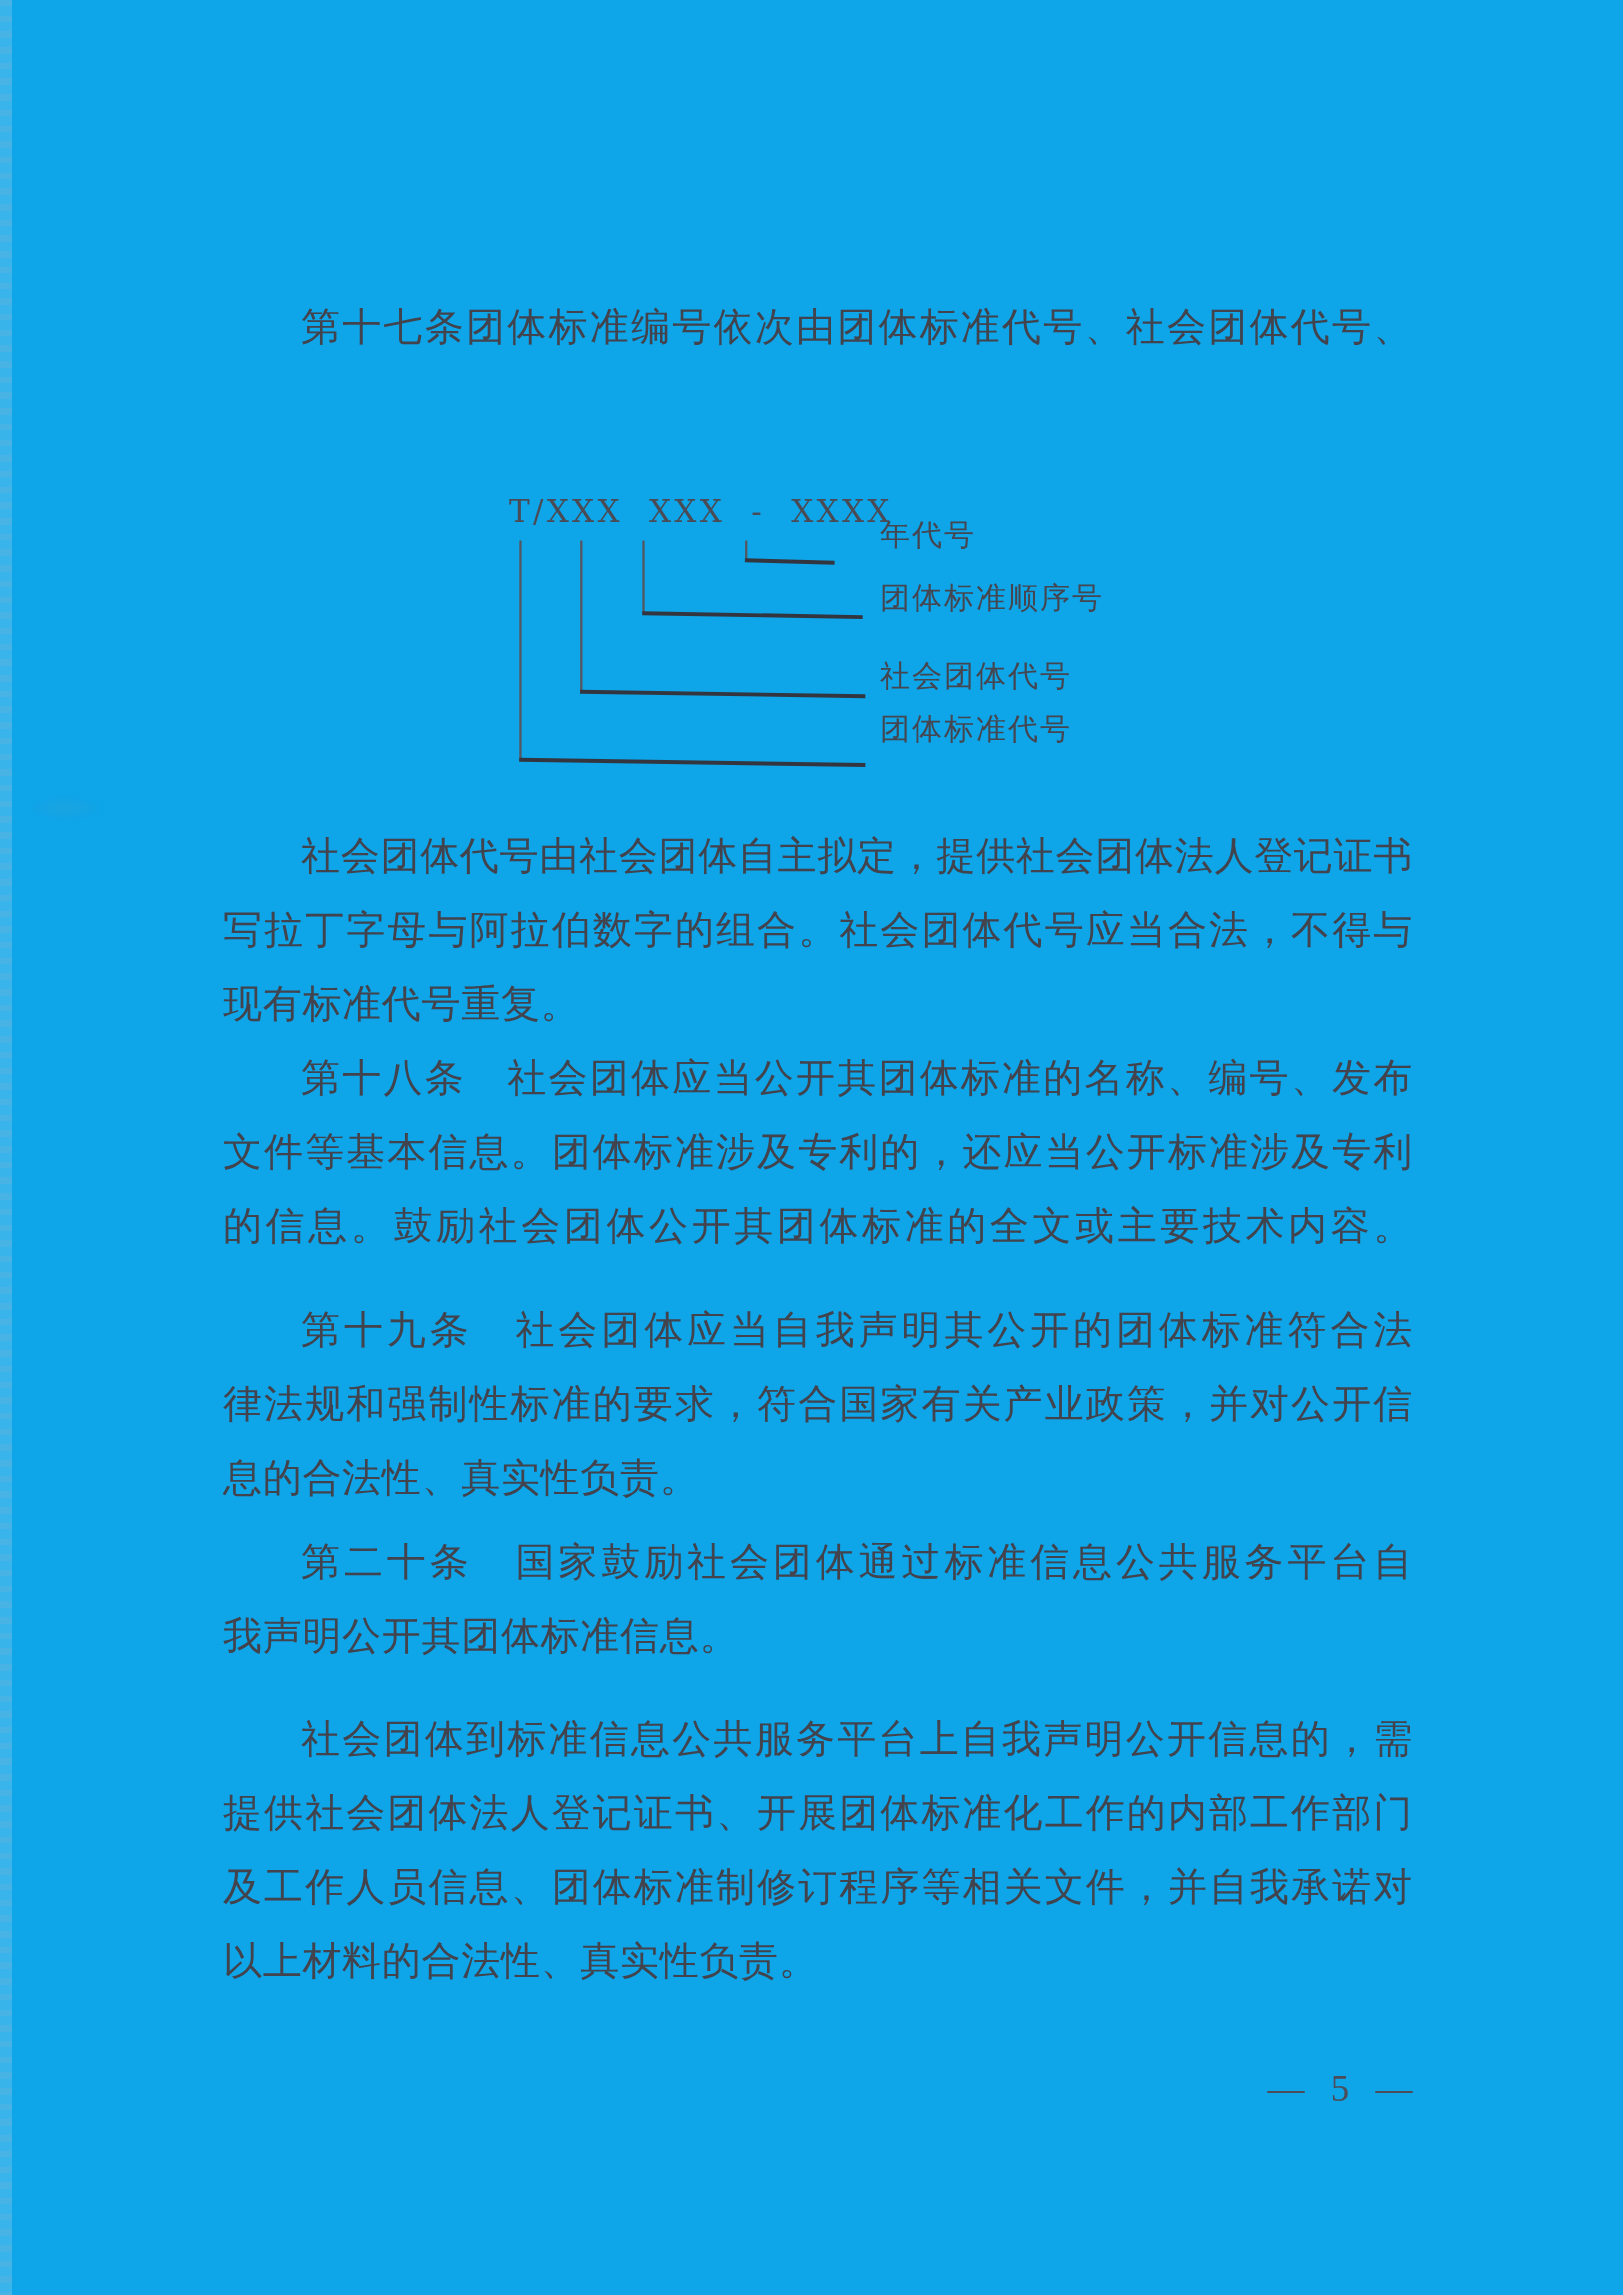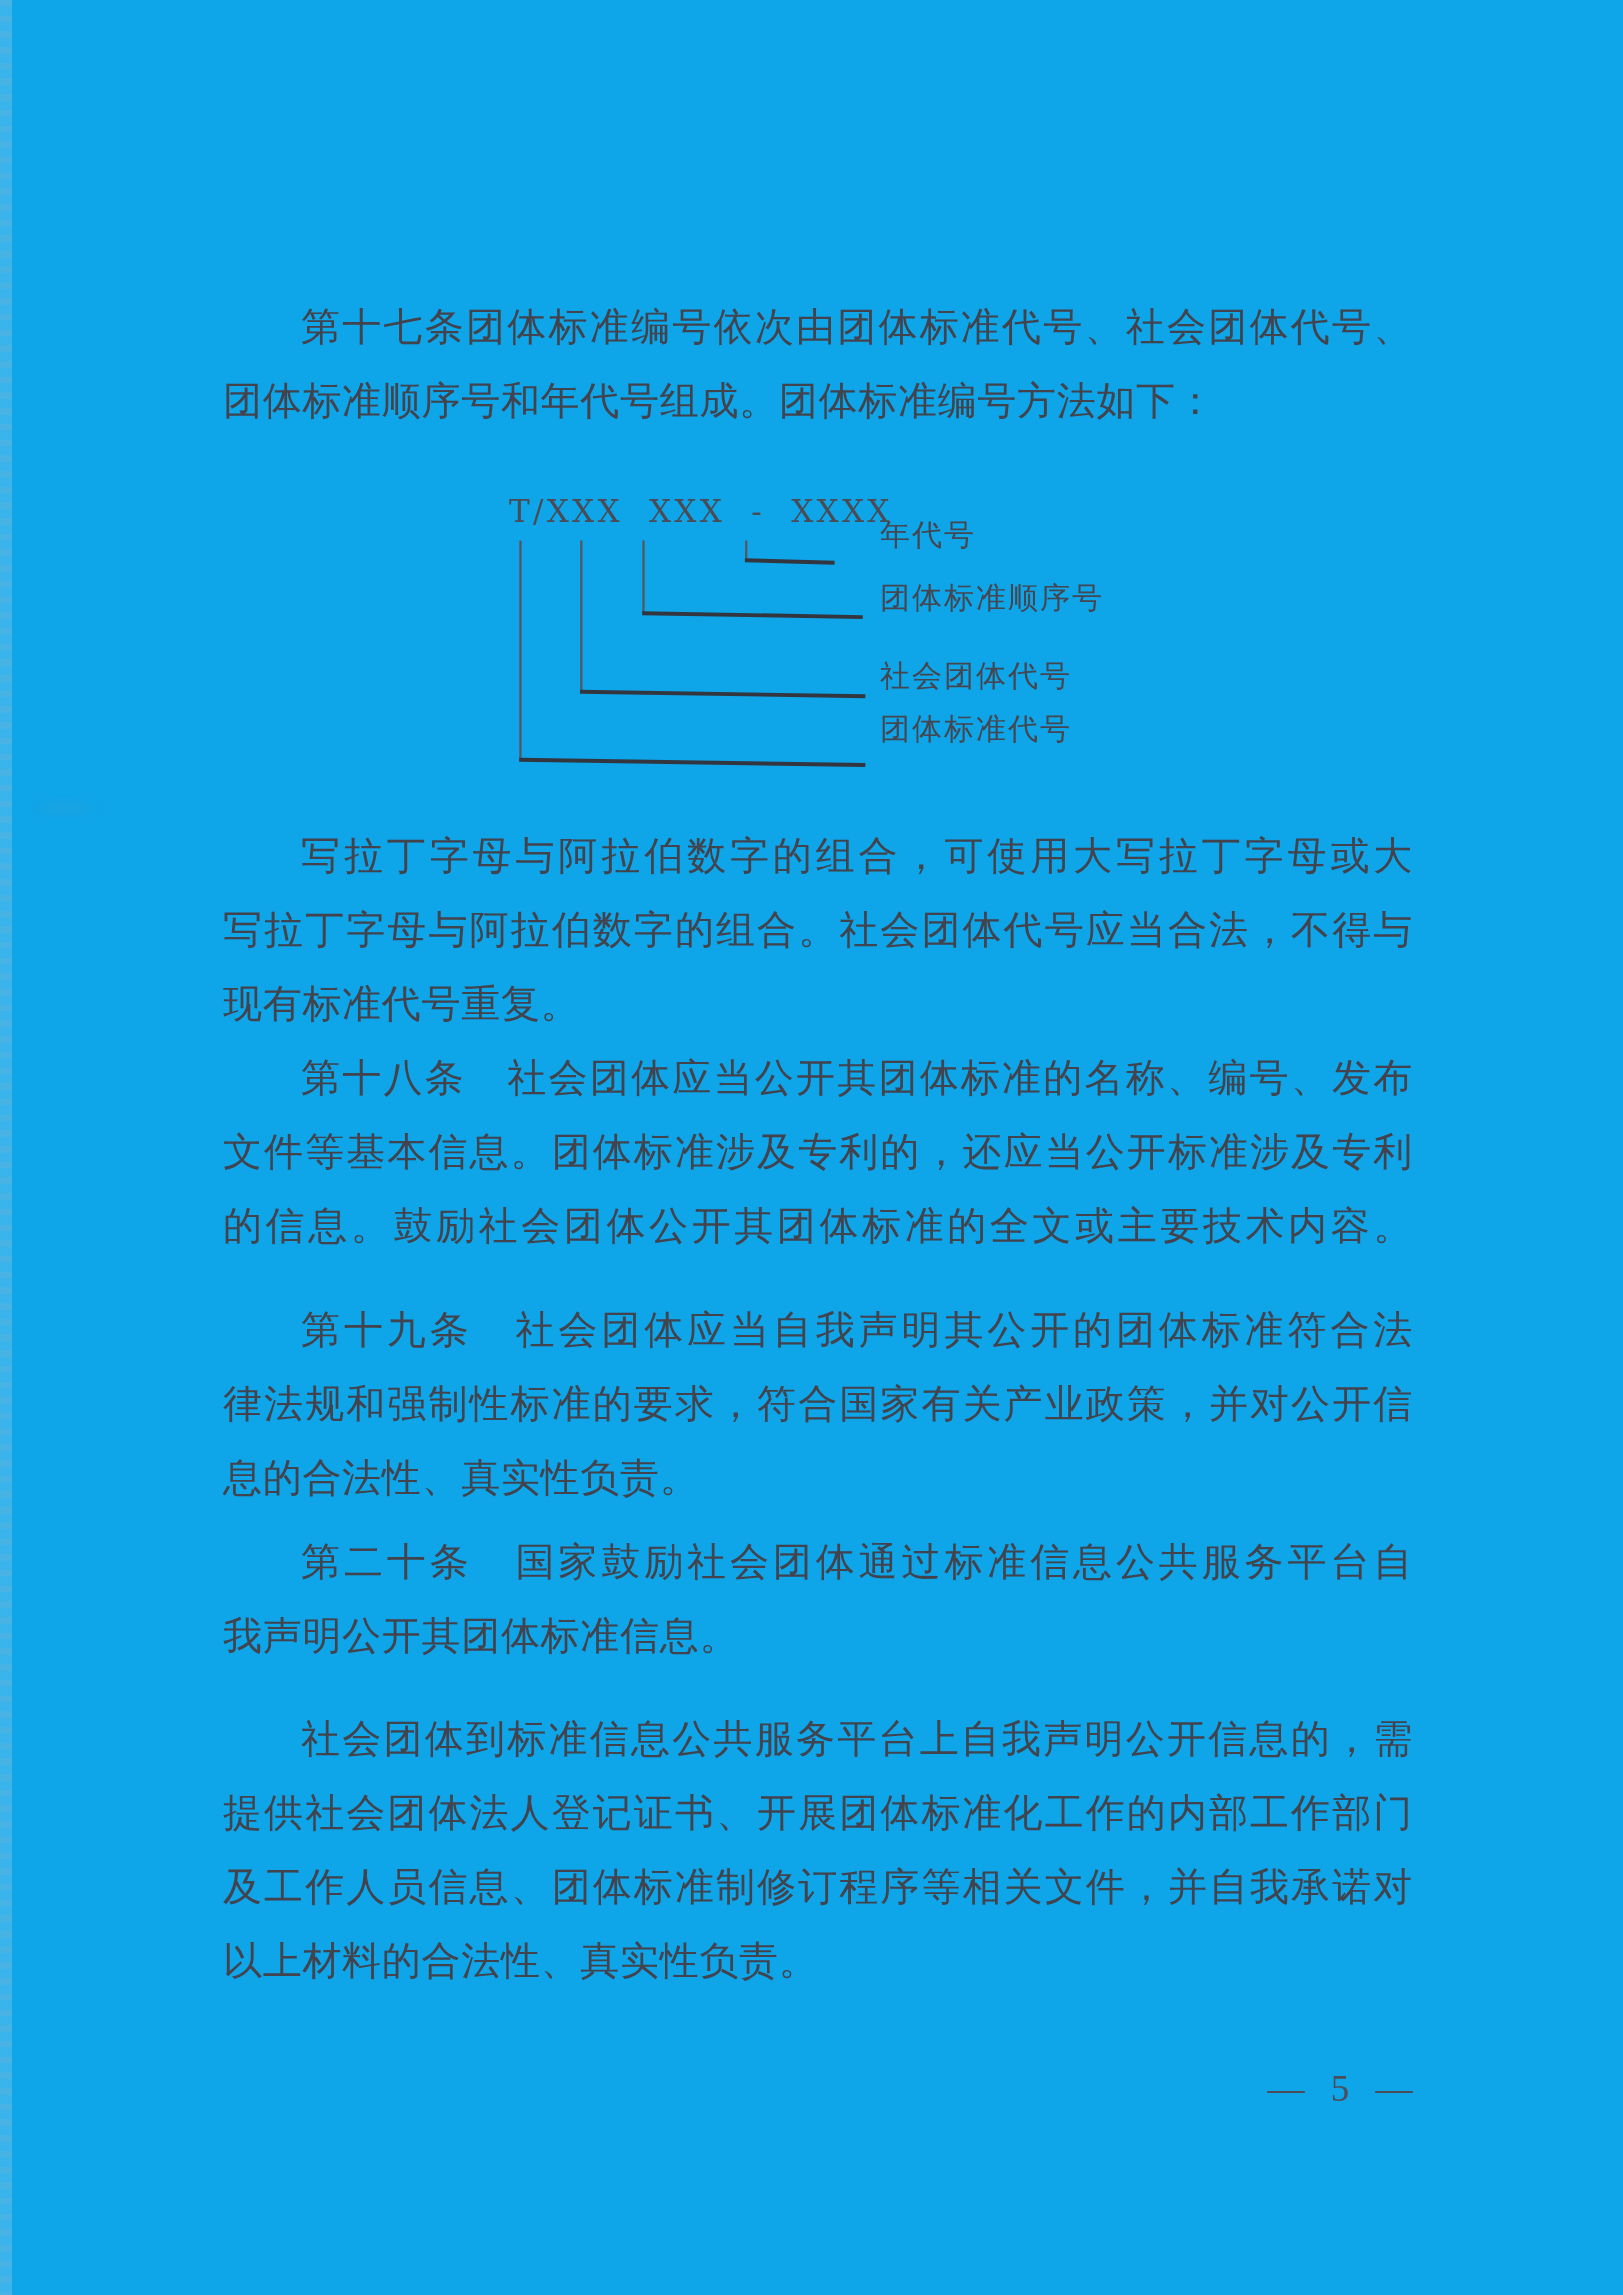--- a/index.html
+++ b/index.html
@@ -65,21 +65,20 @@
 </head>
 <body>
 
 <div class="page">
 
   <div class="scan-edge"></div>
   <div class="scan-smudge"></div>
 
   <div class="para" style="top:290px">
     <div class="line first">第十七条团体标准编号依次由团体标准代号、社会团体代号、</div>
-    <div class="line end">团体标准顺序号和年代号组成。团体标准编号方法如下：</div>
   </div>
 
   <div>
     <div class="diagram-code">T/XXX XXX - XXXX</div>
 
     <svg class="diagram-svg" width="1624" height="2295" viewBox="0 0 2481 3507">
 
       <line x1="795" y1="826" x2="795" y2="1160" stroke="#55565e" stroke-width="3.5"></line>
       <line x1="888" y1="826" x2="888" y2="1056" stroke="#55565e" stroke-width="3.5"></line>
       <line x1="983" y1="826" x2="983" y2="936" stroke="#55565e" stroke-width="3.5"></line>
@@ -91,21 +90,21 @@
       <line x1="793" y1="1161" x2="1322" y2="1169" stroke="#34363f" stroke-width="6"></line>
     </svg>
 
     <div class="diagram-label dl-year">年代号</div>
     <div class="diagram-label dl-seq">团体标准顺序号</div>
     <div class="diagram-label dl-soc">社会团体代号</div>
     <div class="diagram-label dl-std">团体标准代号</div>
   </div>
 
   <div class="para" style="top:819px">
-    <div class="line first">写拉丁字母与阿拉伯数字的组合，可使用大写拉丁字母或大</div>
+    <div class="line first">社会团体代号由社会团体自主拟定，提供社会团体法人登记证书</div>
     <div class="line">写拉丁字母与阿拉伯数字的组合。社会团体代号应当合法，不得与</div>
     <div class="line end">现有标准代号重复。</div>
   </div>
 
   <div class="para" style="top:1041px">
     <div class="line first">第十八条　社会团体应当公开其团体标准的名称、编号、发布</div>
     <div class="line">文件等基本信息。团体标准涉及专利的，还应当公开标准涉及专利</div>
     <div class="line">的信息。鼓励社会团体公开其团体标准的全文或主要技术内容。</div>
   </div>
 

